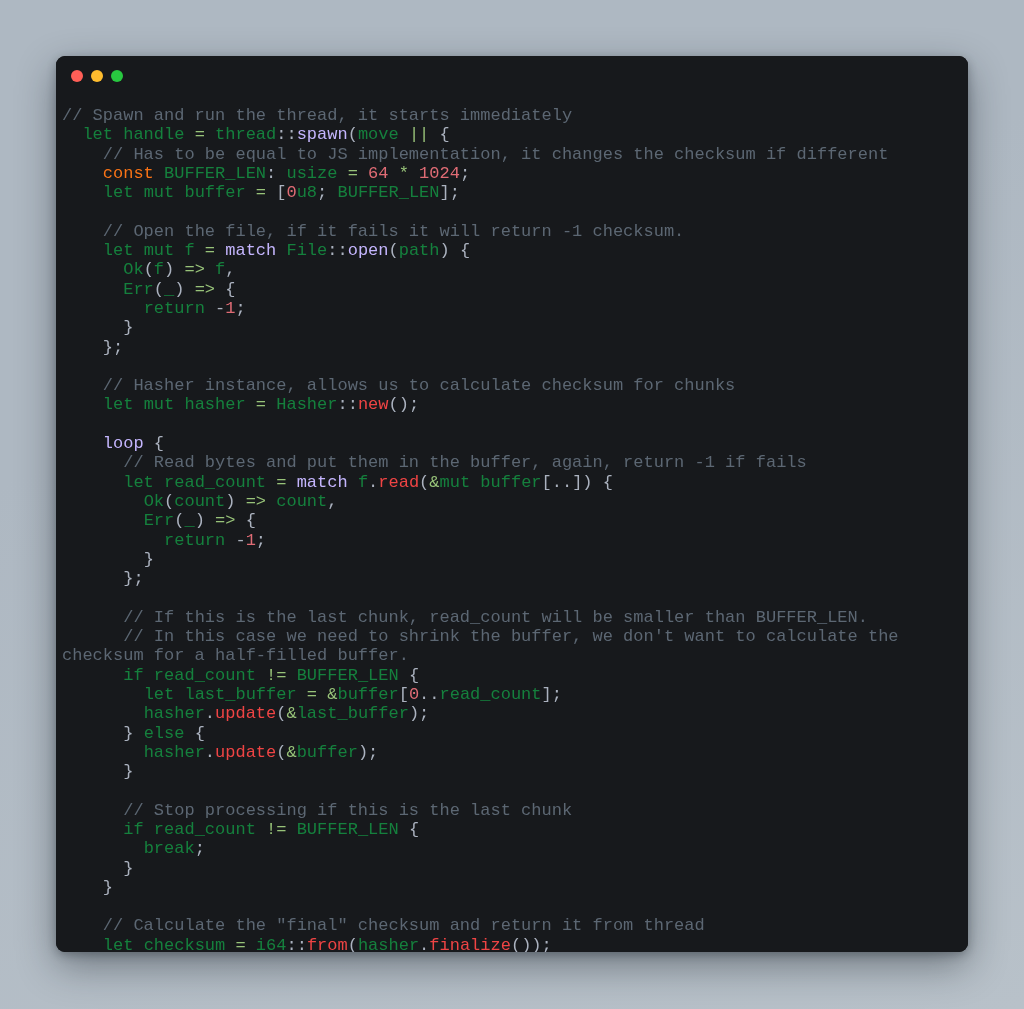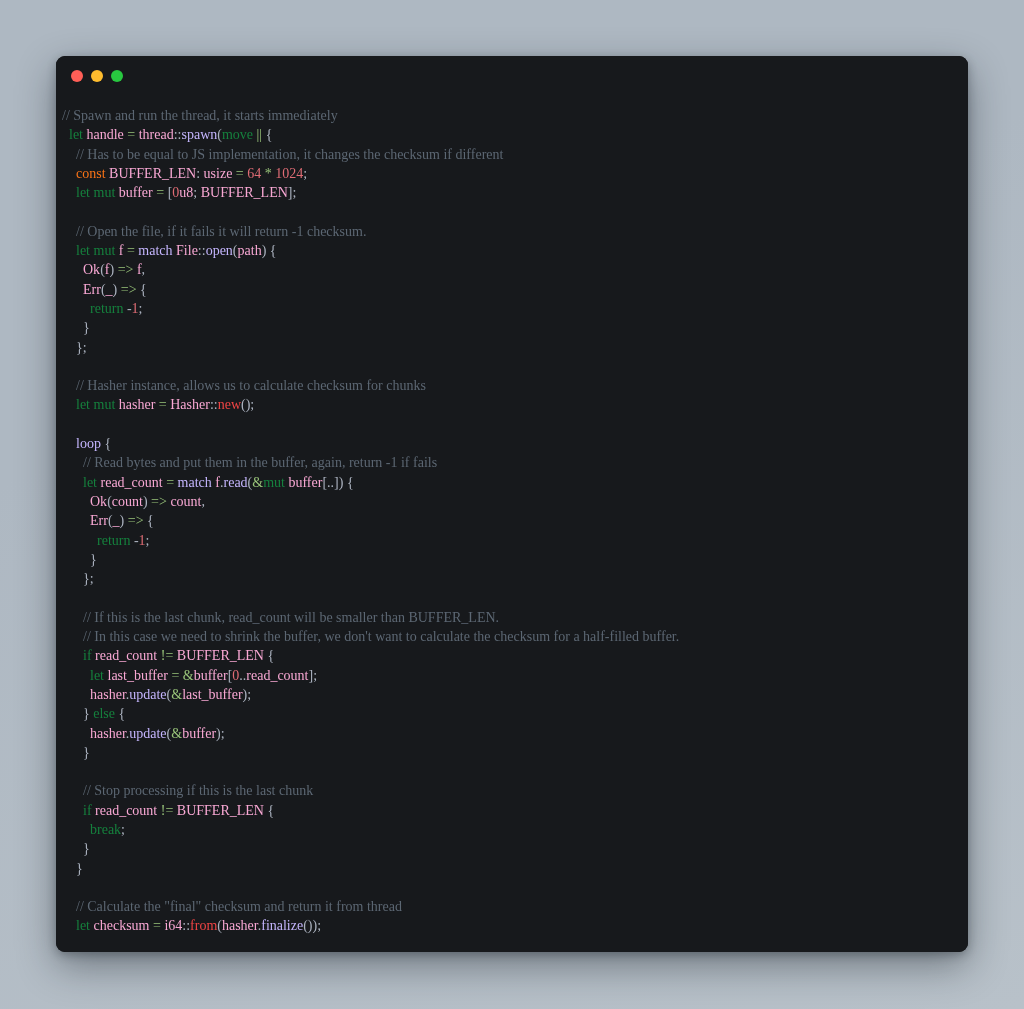--- a/index.html
+++ b/index.html
@@ -57,38 +57,38 @@
   
   #code {
     flex: 1 1 auto;
     background: #17191c;
     padding: 10px 0 0 0;
     overflow: hidden;
   }
   pre#code-pre {
     margin: 0;
     padding: 0 14px 0 6px;
-    font-family: Liberation Serif, serif;
-    font-size: 14px;
+    font-family: Liberation Mono, monospace;
+    font-size: 17px;
     line-height: 19.3px;
     color: #cdd6de;
     white-space: pre-wrap;
     word-break: break-word;
     overflow-wrap: anywhere;
     tab-size: 2;
   }
 
   
   .tok-comment  { color: #5c6773; }
   .tok-keyword  { color: #15803d; }          
   .tok-kwpurple { color: #f97316; }          
-  .tok-ident    { color: #f9a8d4; }          
+  .tok-ident    { color: #15803d; }          
   .tok-fnblue   { color: #c4b5fd; }          
   .tok-fnyellow { color: #ef4444; }          
-  .tok-method   { color: #c4b5fd; }          
+  .tok-method   { color: #ef4444; }          
   .tok-number   { color: #e06c75; text-align: center; }          
   .tok-op       { color: #98c379; }          
   .tok-punct    { color: #abb2bf; }          
   .tok-plain    { color: #abb2bf; }
 </style>
 </head>
 <body style="background: linear-gradient(160deg, rgb(174, 184, 194) 0%, rgb(174, 184, 194) 35%, rgb(184, 193, 201) 100%);">
 
 <div id="desktop">
 

